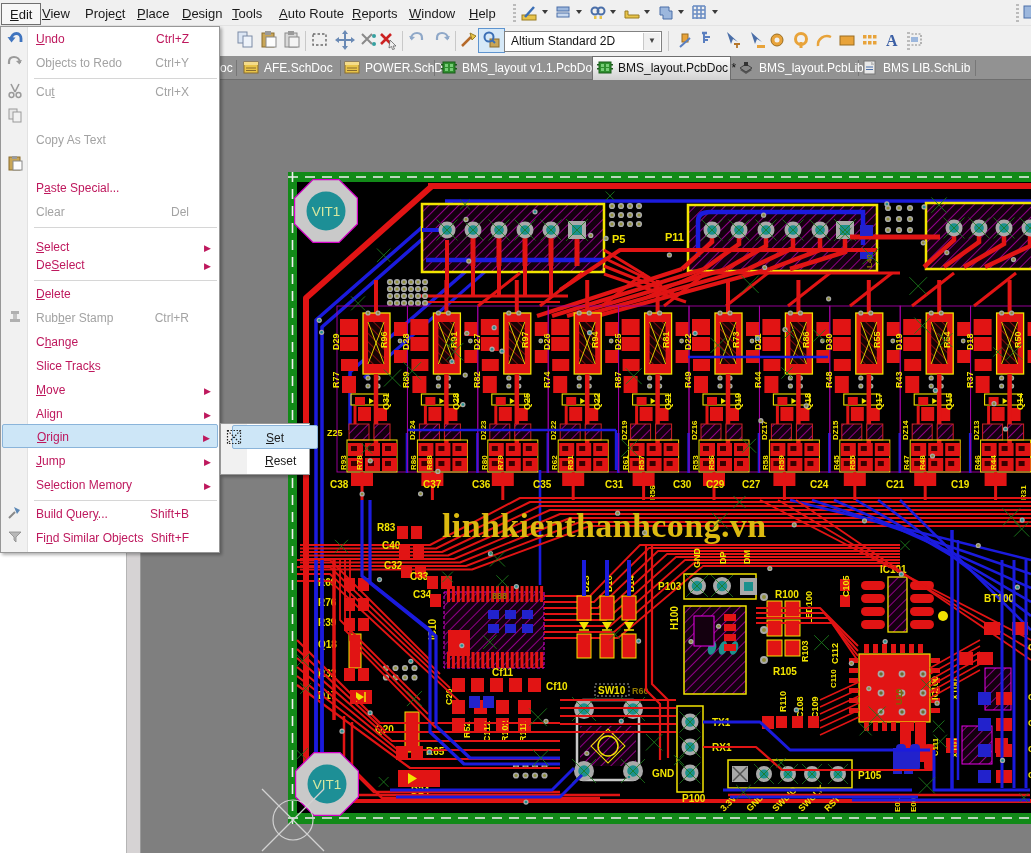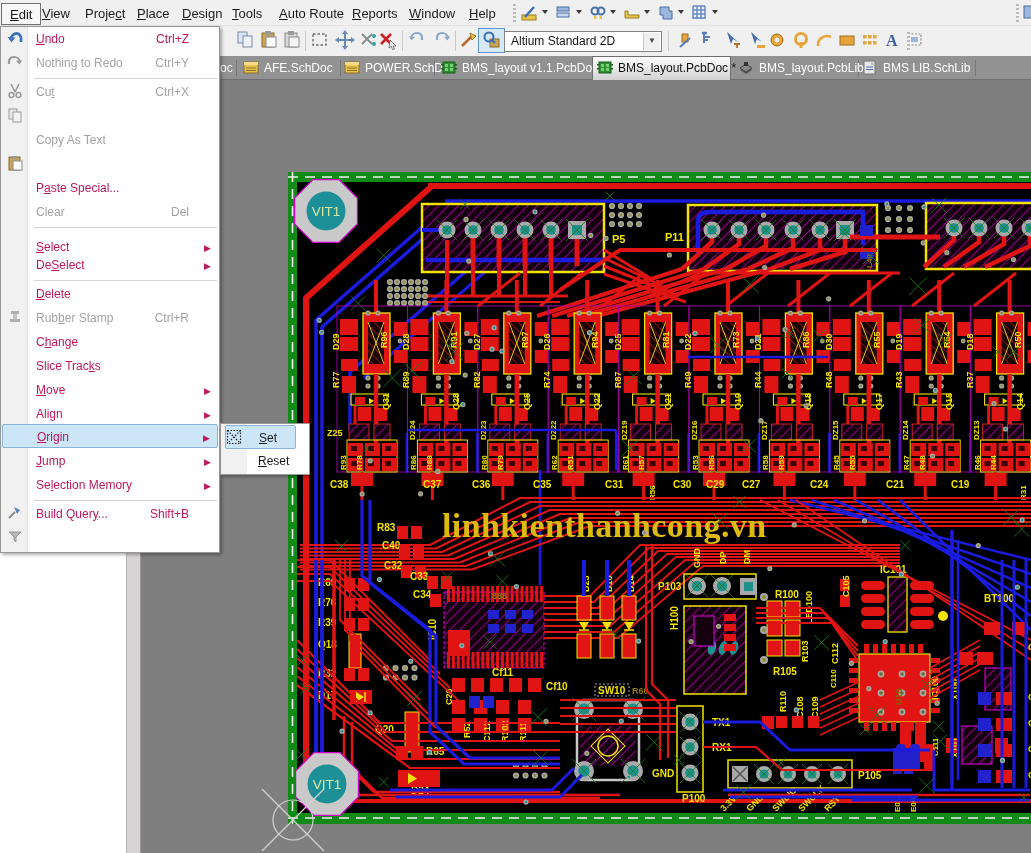--- a/index.html
+++ b/index.html
@@ -15,21 +15,21 @@
 .row{position:absolute;left:1px;width:216px;height:24px;line-height:24px;font-size:12px;color:#be185d}
 .row .lab{position:absolute;left:34px}
 .row .sc{position:absolute;right:29px}
 .row .arr{position:absolute;right:7px;font-size:9px;top:1px}
 .row.dis{color:#a3a3a3}
 .row u{text-decoration:underline}
 .sep{position:absolute;left:33px;width:183px;height:1px;background:#d6d6d6}
 .hl{background:#cde6f7;border:1px solid #8ab4da;border-radius:2px}
 #smenu{position:absolute;left:220px;top:423px;width:90px;height:52px;background:#ffffff;border:1px solid #979797;box-shadow:2px 2px 3px rgba(0,0,0,0.3);z-index:21}
 #smenu .gut{position:absolute;left:0;top:0;width:26px;height:100%;background:#f1f1f1}
-.srow{position:absolute;left:4px;width:71px;height:24px;line-height:24px;font-size:12px;color:#1b1b1b}
+.srow{position:absolute;left:11px;width:86px;height:24px;line-height:24px;font-size:12px;color:#1b1b1b}
 .srow .lab{position:absolute;left:33px}
 .ico{position:absolute;left:6px;width:16px;height:16px}
 .tbico{position:absolute;top:4px;width:20px;height:20px}
 .tbsep{position:absolute;top:5px;width:1px;height:20px;background:#c9c9c9}
 .grip{position:absolute;top:6px;width:3px;height:18px;background:repeating-linear-gradient(#bbb 0 2px,#f0f0f0 2px 4px)}
 #combo{position:absolute;left:504px;top:5px;width:158px;height:21px;background:#ffffff;border:1px solid #828282;font-size:12px;line-height:19px;padding-left:6px;color:#111}
 #combo .cbtn{position:absolute;right:1px;top:1px;width:17px;height:17px;background:#f0f0f0;border-left:1px solid #c8c8c8;text-align:center;line-height:16px;font-size:8px;color:#444}
 </style></head><body>
 <svg id="board" width="1031" height="853" viewBox="0 0 1031 853" shape-rendering="auto">
 <rect x="0" y="0" width="1031" height="853" fill="#7f7f7f"></rect>
@@ -1839,21 +1839,21 @@
       </svg>BMS LIB.SchLib</div>
 </div>
 
 <div id="emenu">
  <div class="gut"></div>
  <div class="row" style="top:0px">
       <span class="lab"><u>U</u>ndo</span>
       <span class="sc">Ctrl+Z</span>
     </div>
  <div class="row dis" style="top:24px">
-      <span class="lab">Nothing to Redo</span>
+      <span class="lab">Objects to Redo</span>
       <span class="sc">Ctrl+Y</span>
     </div>
  <div class="sep" style="top:51px"></div>
  <div class="row dis" style="top:53px">
       <span class="lab">Cu<u>t</u></span>
       <span class="sc">Ctrl+X</span>
     </div>
  <div class="row dis" style="top:101px">
       <span class="lab">Copy As Text</span>
     </div>
@@ -1904,20 +1904,24 @@
       <span class="arr">▶</span>
     </div>
  <div class="row" style="top:446px">
       <span class="lab">Se<u>l</u>ection Memory</span>
       <span class="arr">▶</span>
     </div>
  <div class="sep" style="top:473px"></div>
  <div class="row" style="top:475px">
       <span class="lab">Build Quer<u>y</u>...</span>
       <span class="sc">Shift+B</span>
+    </div>
+ <div class="row" style="top:499px">
+      <span class="lab">Fi<u>n</u>d Similar Objects</span>
+      <span class="sc">Shift+F</span>
     </div>
  <svg class="ico" style="top:3px" viewBox="0 0 16 16">
       <path d="M4 10 C4 5.5 7 3.5 9.5 3.5 C12.5 3.5 14 6 14 8.5 L14 12" stroke="#3f74bf" stroke-width="2.8" fill="none"></path>
       <path d="M0.5 7 L4.5 12.5 L8.5 7.5 Z" fill="#3f74bf"></path>
     </svg>
  <svg class="ico" style="top:27px" viewBox="0 0 16 16">
       <path d="M13 9 C13 5 10 3 7 3 C4 3 2 5 2 8 L2 10" stroke="#9a9a9a" stroke-width="2.2" fill="none"></path>
       <path d="M15 6 L12.5 10.5 L9 7 Z" fill="#9a9a9a"></path>
     </svg>
  <svg class="ico" style="top:56px" viewBox="0 0 16 16">

